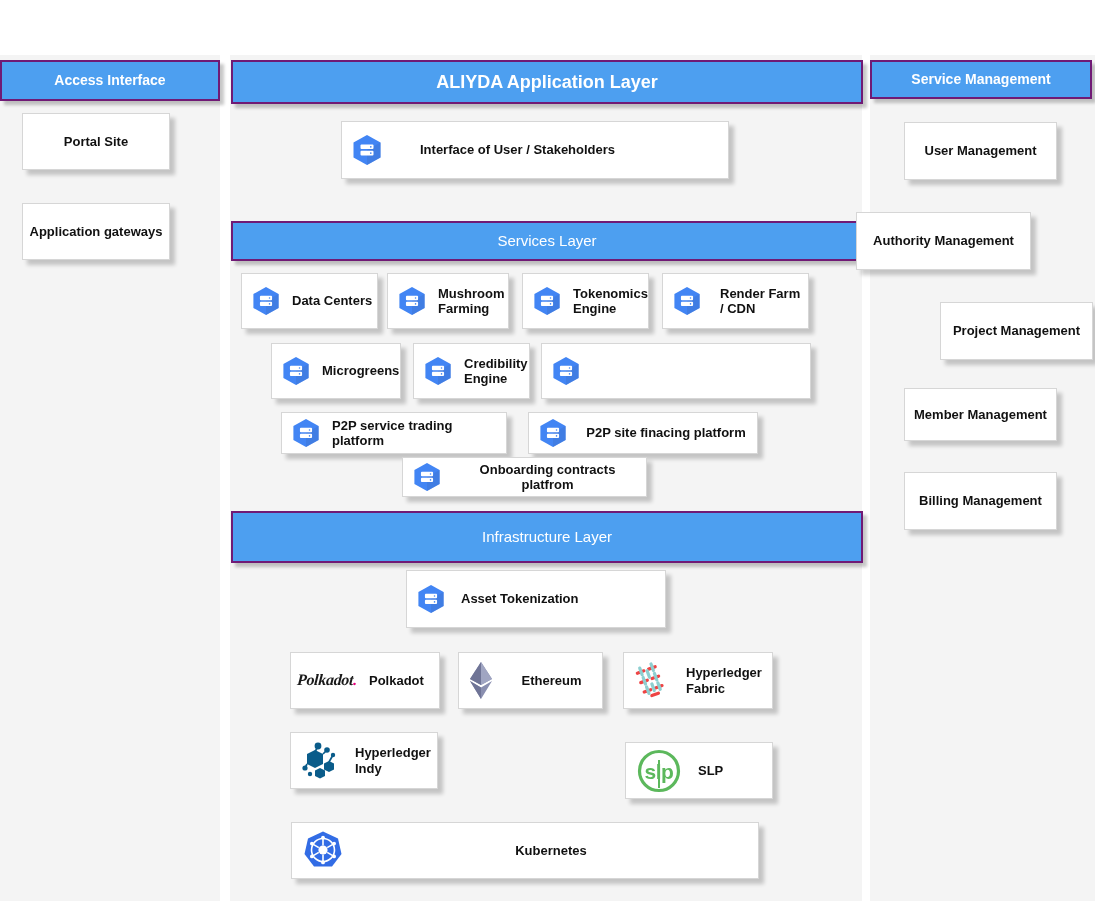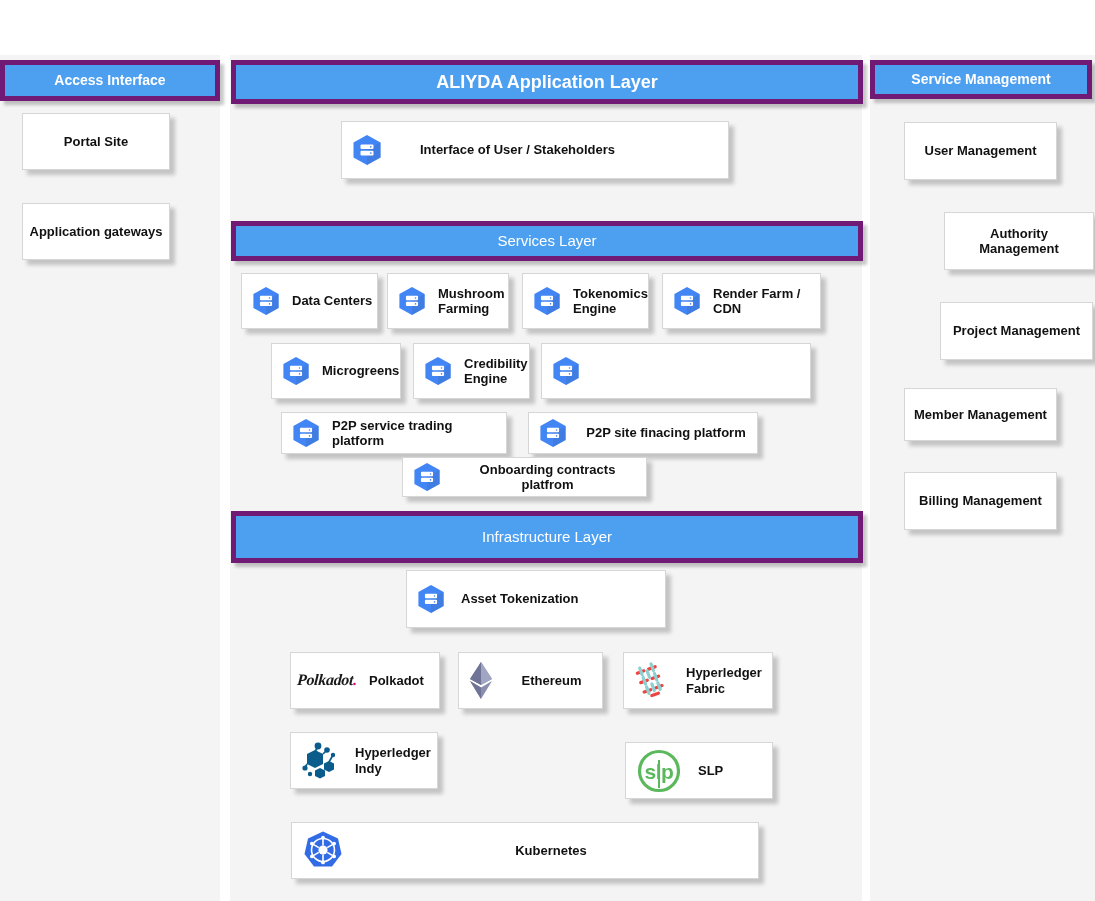--- a/index.html
+++ b/index.html
@@ -31,21 +31,21 @@
 
   
   .bar {
     position: absolute;
     background: #4d9ff0;
     color: #ffffff;
     display: flex;
     align-items: center;
     justify-content: center;
     text-align: center;
-    border: 5px solid #701a75;
+    border: 2px solid #701a75;
     box-shadow: 4px 4px 3px rgba(0,0,0,0.22);
     line-height: 1.15;
   }
   .bar.bold   { font-weight: bold; }
   .bar.normal { font-weight: normal; }
 
   #bar-access   { left: 0px;   top: 60px;  width: 220px; height: 41px;  font-size: 14px; }
   #bar-app      { left: 231px; top: 60px;  width: 632px; height: 44px;  font-size: 18px; }
   #bar-service  { left: 870px; top: 60px;  width: 222px; height: 39px;  font-size: 14px; }
   #bar-services { left: 231px; top: 221px; width: 632px; height: 40px;  font-size: 15px; }
@@ -74,34 +74,34 @@
 
   
   .hexicon { flex: 0 0 auto; display: block; }
 
   
   #c-portal   { left: 22px;  top: 113px; width: 148px; height: 57px; }
   #c-appgw    { left: 22px;  top: 203px; width: 148px; height: 57px; }
 
   
   #c-user     { left: 904px; top: 122px; width: 153px; height: 58px; }
-  #c-auth     { left: 944px; top: 212px; width: 150px; height: 58px; }
+  #c-auth     { left: 856px; top: 212px; width: 175px; height: 58px; }
   #c-project  { left: 904px; top: 302px; width: 153px; height: 58px; margin-left: 36px; }
   #c-member   { left: 904px; top: 388px; width: 153px; height: 53px; }
   #c-billing  { left: 904px; top: 472px; width: 153px; height: 58px; }
 
   
   #c-lifecycle { left: 341px; top: 121px; width: 388px; height: 58px; }
   #c-lifecycle .lbl { margin-left: 34px; }
 
   
   #c-datacenters { left: 241px; top: 273px; width: 137px; height: 56px; }
   #c-mushroom    { left: 387px; top: 273px; width: 122px; height: 56px; }
   #c-tokenomics  { left: 522px; top: 273px; width: 127px; height: 56px; }
-  #c-render      { left: 662px; top: 273px; width: 159px; height: 56px; }
+  #c-render      { left: 662px; top: 273px; width: 147px; height: 56px; gap: 7px; }
 
   
   #c-microgreens { left: 271px; top: 343px; width: 130px; height: 56px; }
   #c-credibility { left: 413px; top: 343px; width: 117px; height: 56px; }
   #c-ubiquitous  { left: 541px; top: 343px; width: 270px; height: 56px; }
 
   
   #c-p2pservice  { left: 281px; top: 412px; width: 226px; height: 42px; }
   #c-p2psite     { left: 528px; top: 412px; width: 230px; height: 42px; }
 

